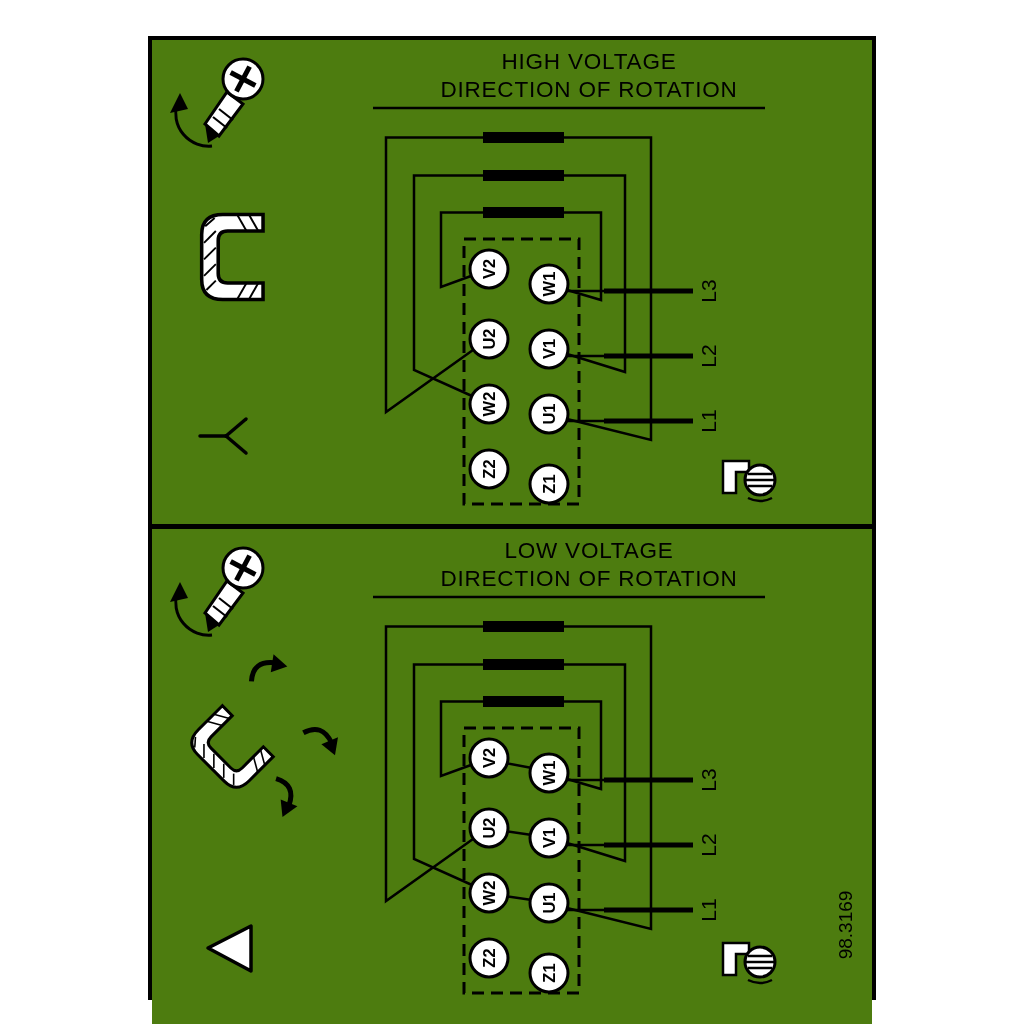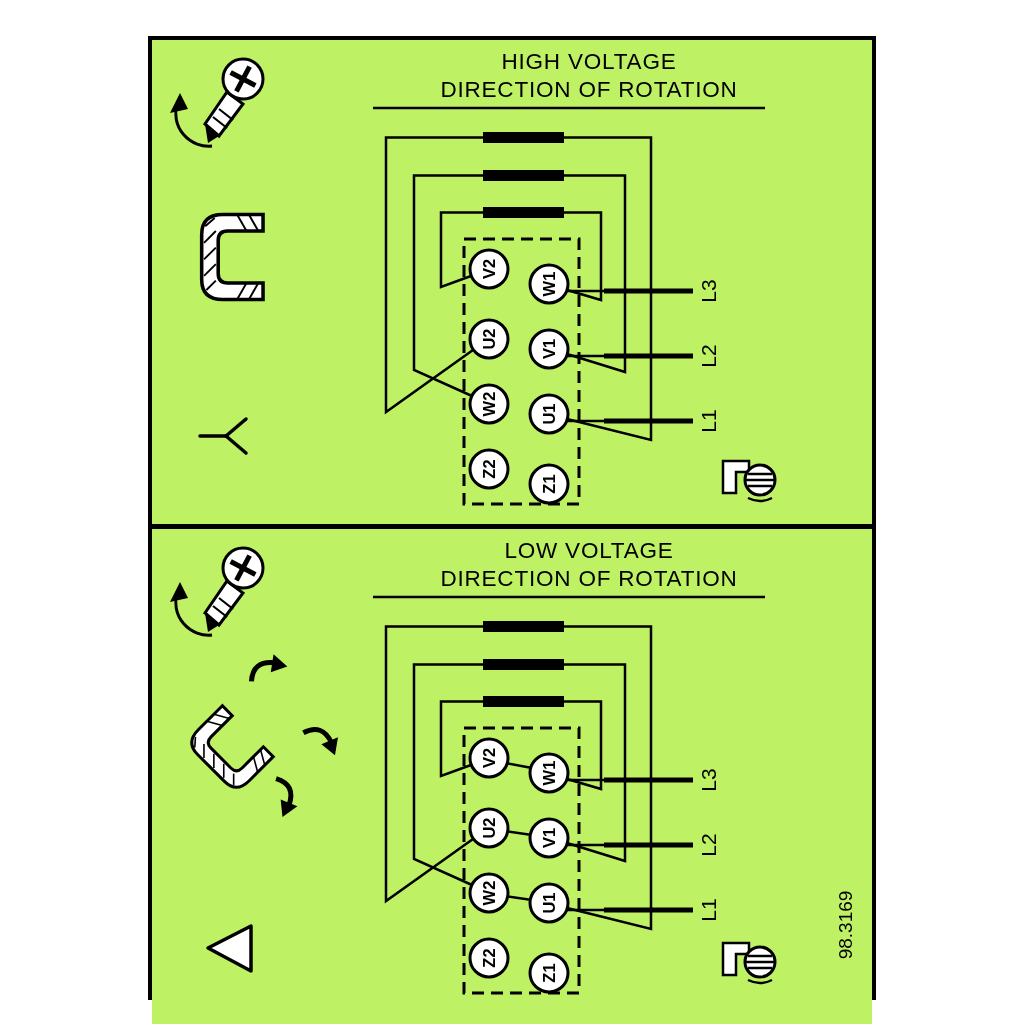--- a/index.html
+++ b/index.html
@@ -5,21 +5,21 @@
   html, body { margin: 0; padding: 0; background: #ffffff; }
   body {
     width: 1024px; height: 1024px; position: relative;
     font-family: "Liberation Sans", sans-serif;
   }
   #figure {
     position: absolute; left: 148px; top: 36px;
     width: 728px; height: 964px;
     border: 4px solid #000; box-sizing: border-box; background: #fff;
   }
-  .panel { position: relative; overflow: hidden; background: #bef264; }
+  .panel { position: relative; overflow: hidden; background: #4d7c0f; }
   #panel-high { height: 484px; border-bottom: 5px solid #000; box-sizing: content-box; }
   #panel-low  { height: 579px; }
   svg { display: block; }
   svg text { fill: #000; font-family: "Liberation Sans", sans-serif; }
   .title  { font-size: 22.5px; letter-spacing: 0.8px; }
   .tlabel { font-size: 16.5px; font-weight: 700; }
   .llabel { font-size: 21px; }
   .fig    { font-size: 19px; }
   .wire  { fill: none; stroke: #000; stroke-width: 2.5; }
   .thin  { stroke: #000; stroke-width: 2.5; }

